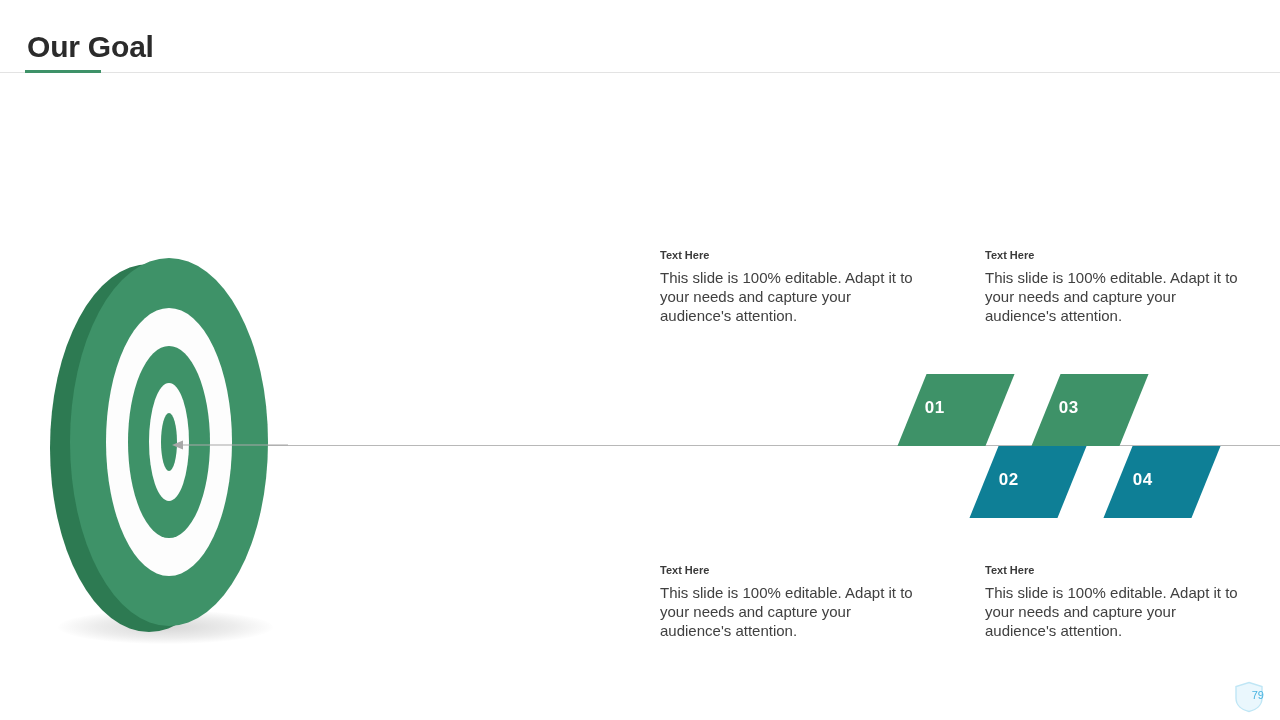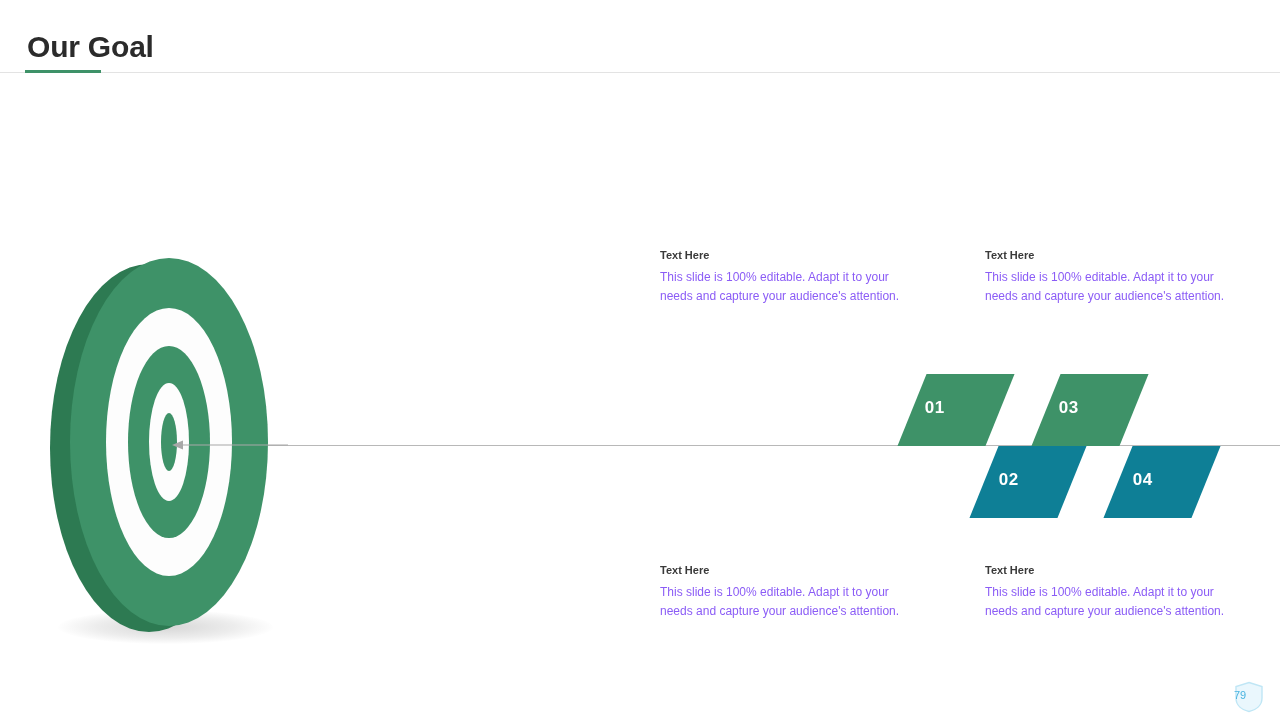--- a/index.html
+++ b/index.html
@@ -146,41 +146,41 @@
     position: absolute;
     width: 262px;
   }
   .text-block-heading {
     font-size: 11px;
     font-weight: bold;
     color: #3a3a3a;
     margin: 0 0 7px 0;
   }
   .text-block-body {
-    font-size: 12px;
+    font-size: 15px;
     line-height: 19px;
-    color: #8b5cf6;
+    color: #404040;
     margin: 0;
   }
   #text-block-1 { left: 660px; top: 249px; }
   #text-block-2 { left: 985px; top: 249px; }
   #text-block-3 { left: 660px; top: 564px; }
   #text-block-4 { left: 985px; top: 564px; }
 
   
   #page-badge {
     position: absolute;
     left: 1234px; top: 681px;
     width: 30px; height: 32px;
   }
   #page-badge-number {
     position: absolute;
     left: 0; top: 8px;
     width: 30px;
-    text-align: left;
+    text-align: right;
     font-size: 11px;
     color: #4ab4e0;
     font-family: "Liberation Sans", sans-serif;
   }
 </style>
 </head>
 <body>
 
 <div id="slide-header">
   <div id="page-title">Our Goal</div>

